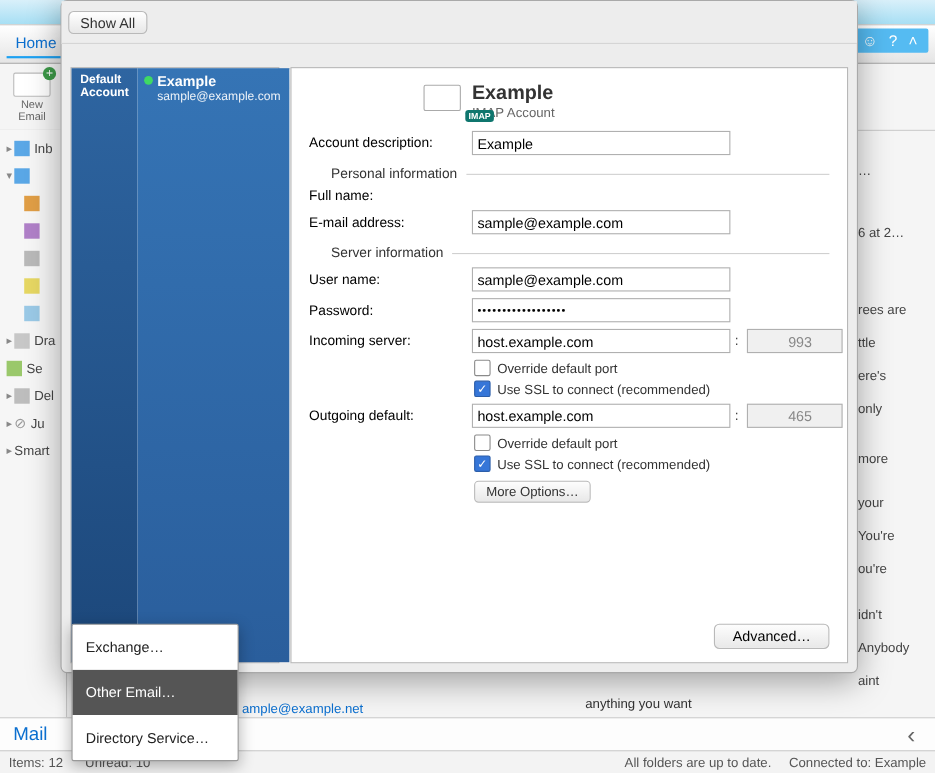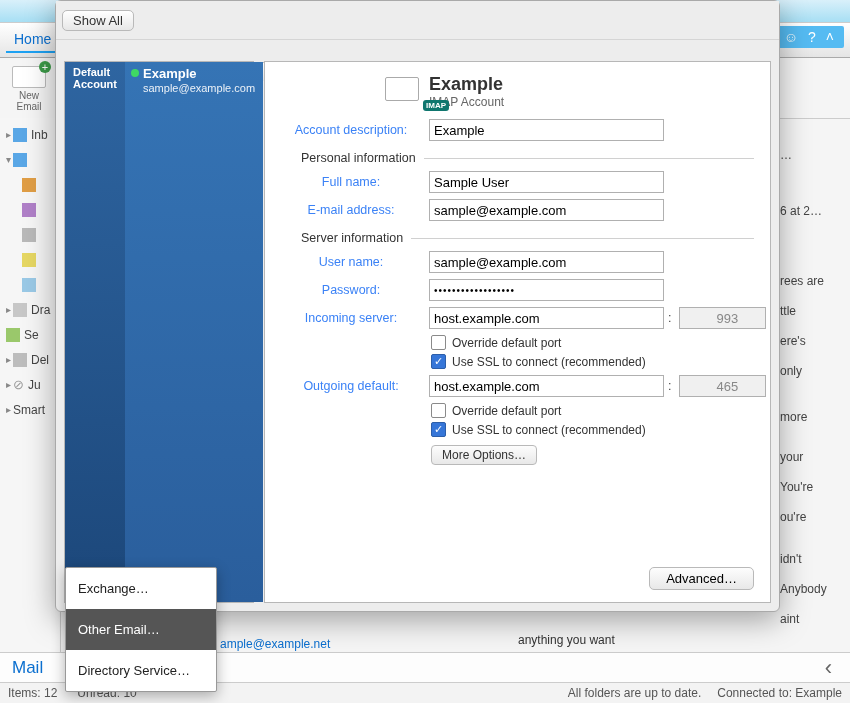--- a/index.html
+++ b/index.html
@@ -138,21 +138,21 @@
 
   
   .fragmail {
     position:absolute;
     bottom: 52px; left: 220px;
     color: #0b6fcf;
     font-size: 12px;
   }
   .anythingtext {
     position:absolute;
-    bottom: 56px; left: 518px;
+    bottom: 56px; left: 532px;
     font-size: 12px; color:#333;
   }
 
   
   .sheet {
     position: absolute;
     left: 55px;
     top: 0;
     width: 723px;
     height: 610px;
@@ -293,23 +293,23 @@
     padding:1px 3px;border-radius:3px;font-weight:bold;margin-left:40px;
   }
   .settings-header h2{margin:0;font-size:18px;font-weight:bold;color:#333;}
   .settings-header .sub{font-size:12px;color:#666;}
 
   .form-row {
     display:flex; align-items:center;
     margin: 6px 0;
   }
   .form-row .lbl {
-    width: 140px; text-align:center;
+    width: 140px; text-align:left;
     padding-right: 8px;
-    color:#3b82f6;
+    color:#000000;
     flex-shrink: 0;
   }
   .form-row input[type=text], .form-row input[type=password] {
     height: 18px;
     border: 1px solid #b0b0b0;
     padding: 1px 4px;
     font-size: 13px;
     font-family: inherit;
     flex: 0 0 225px;
     width: 225px;
@@ -534,21 +534,20 @@
           <input type="text" value="Example" style="">
         </div>
 
         <div class="section-hdr">
           <div class="txt">Personal information</div>
           <div class="line"></div>
         </div>
 
         <div class="form-row">
           <div class="lbl">Full name:</div>
-          <input type="text" value="Sample User" style="">
         </div>
         <div class="form-row">
           <div class="lbl">E-mail address:</div>
           <input type="text" value="sample@example.com" style="">
         </div>
 
         <div class="section-hdr">
           <div class="txt">Server information</div>
           <div class="line"></div>
         </div>

